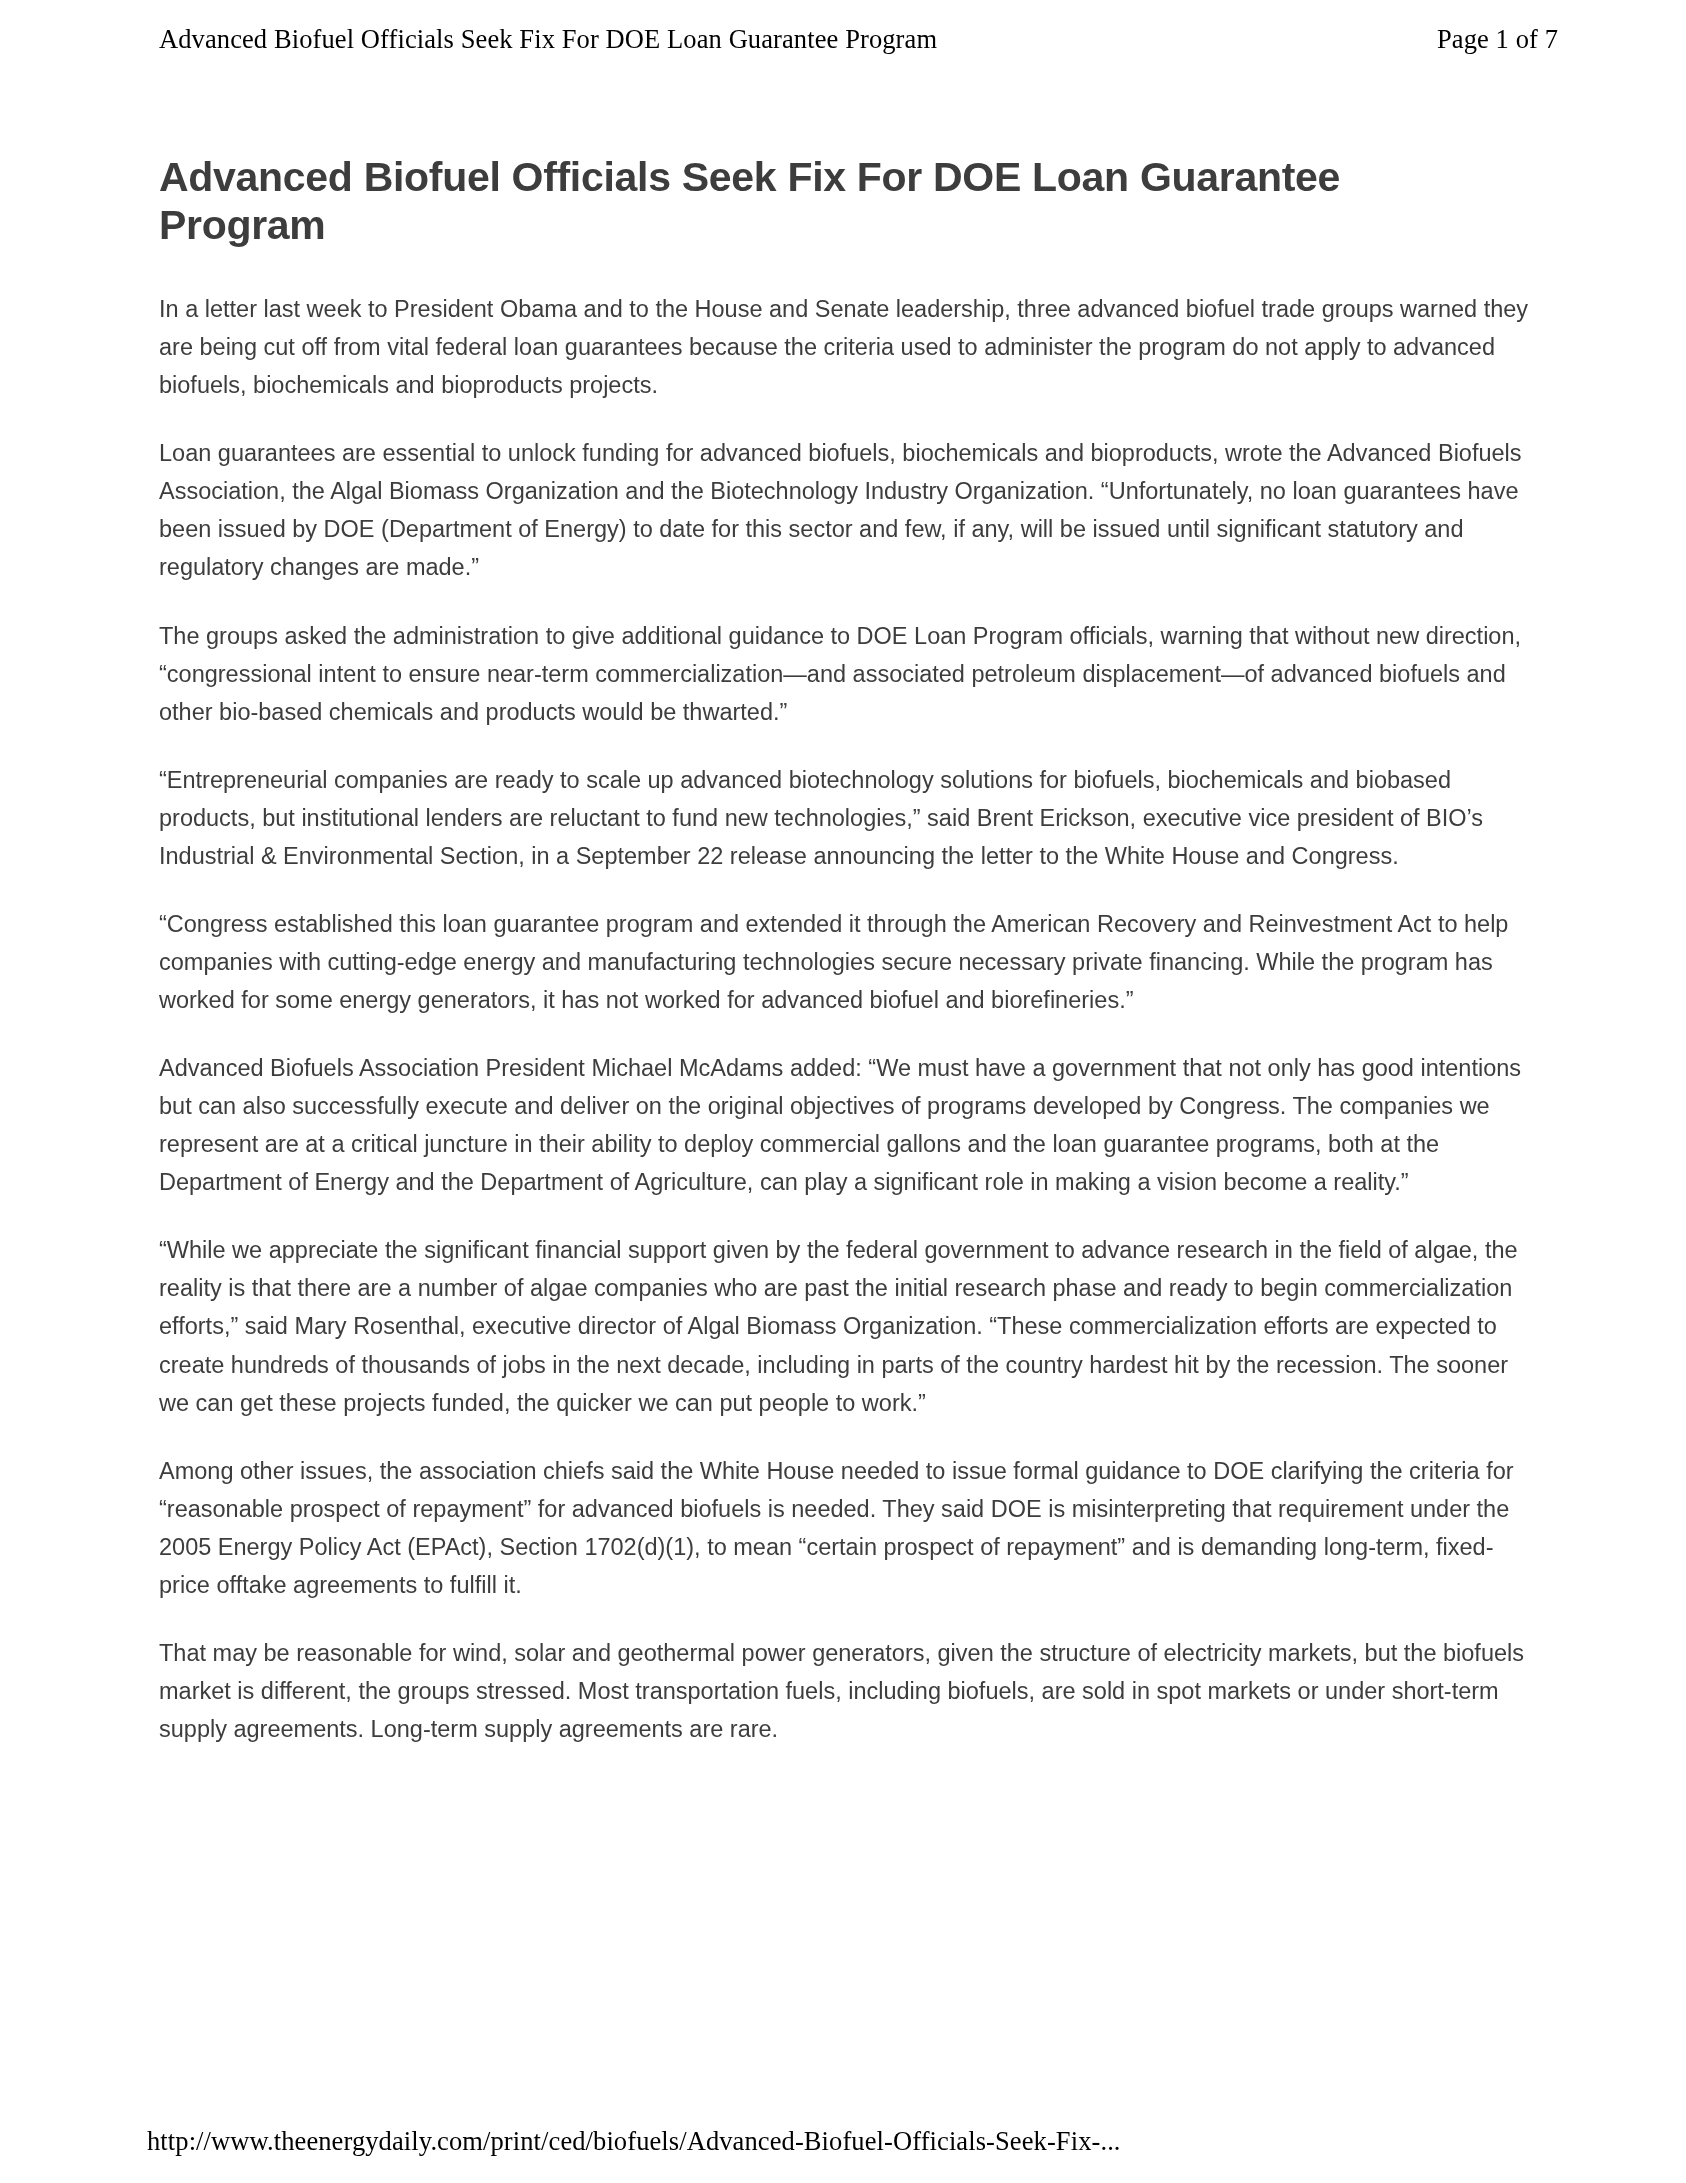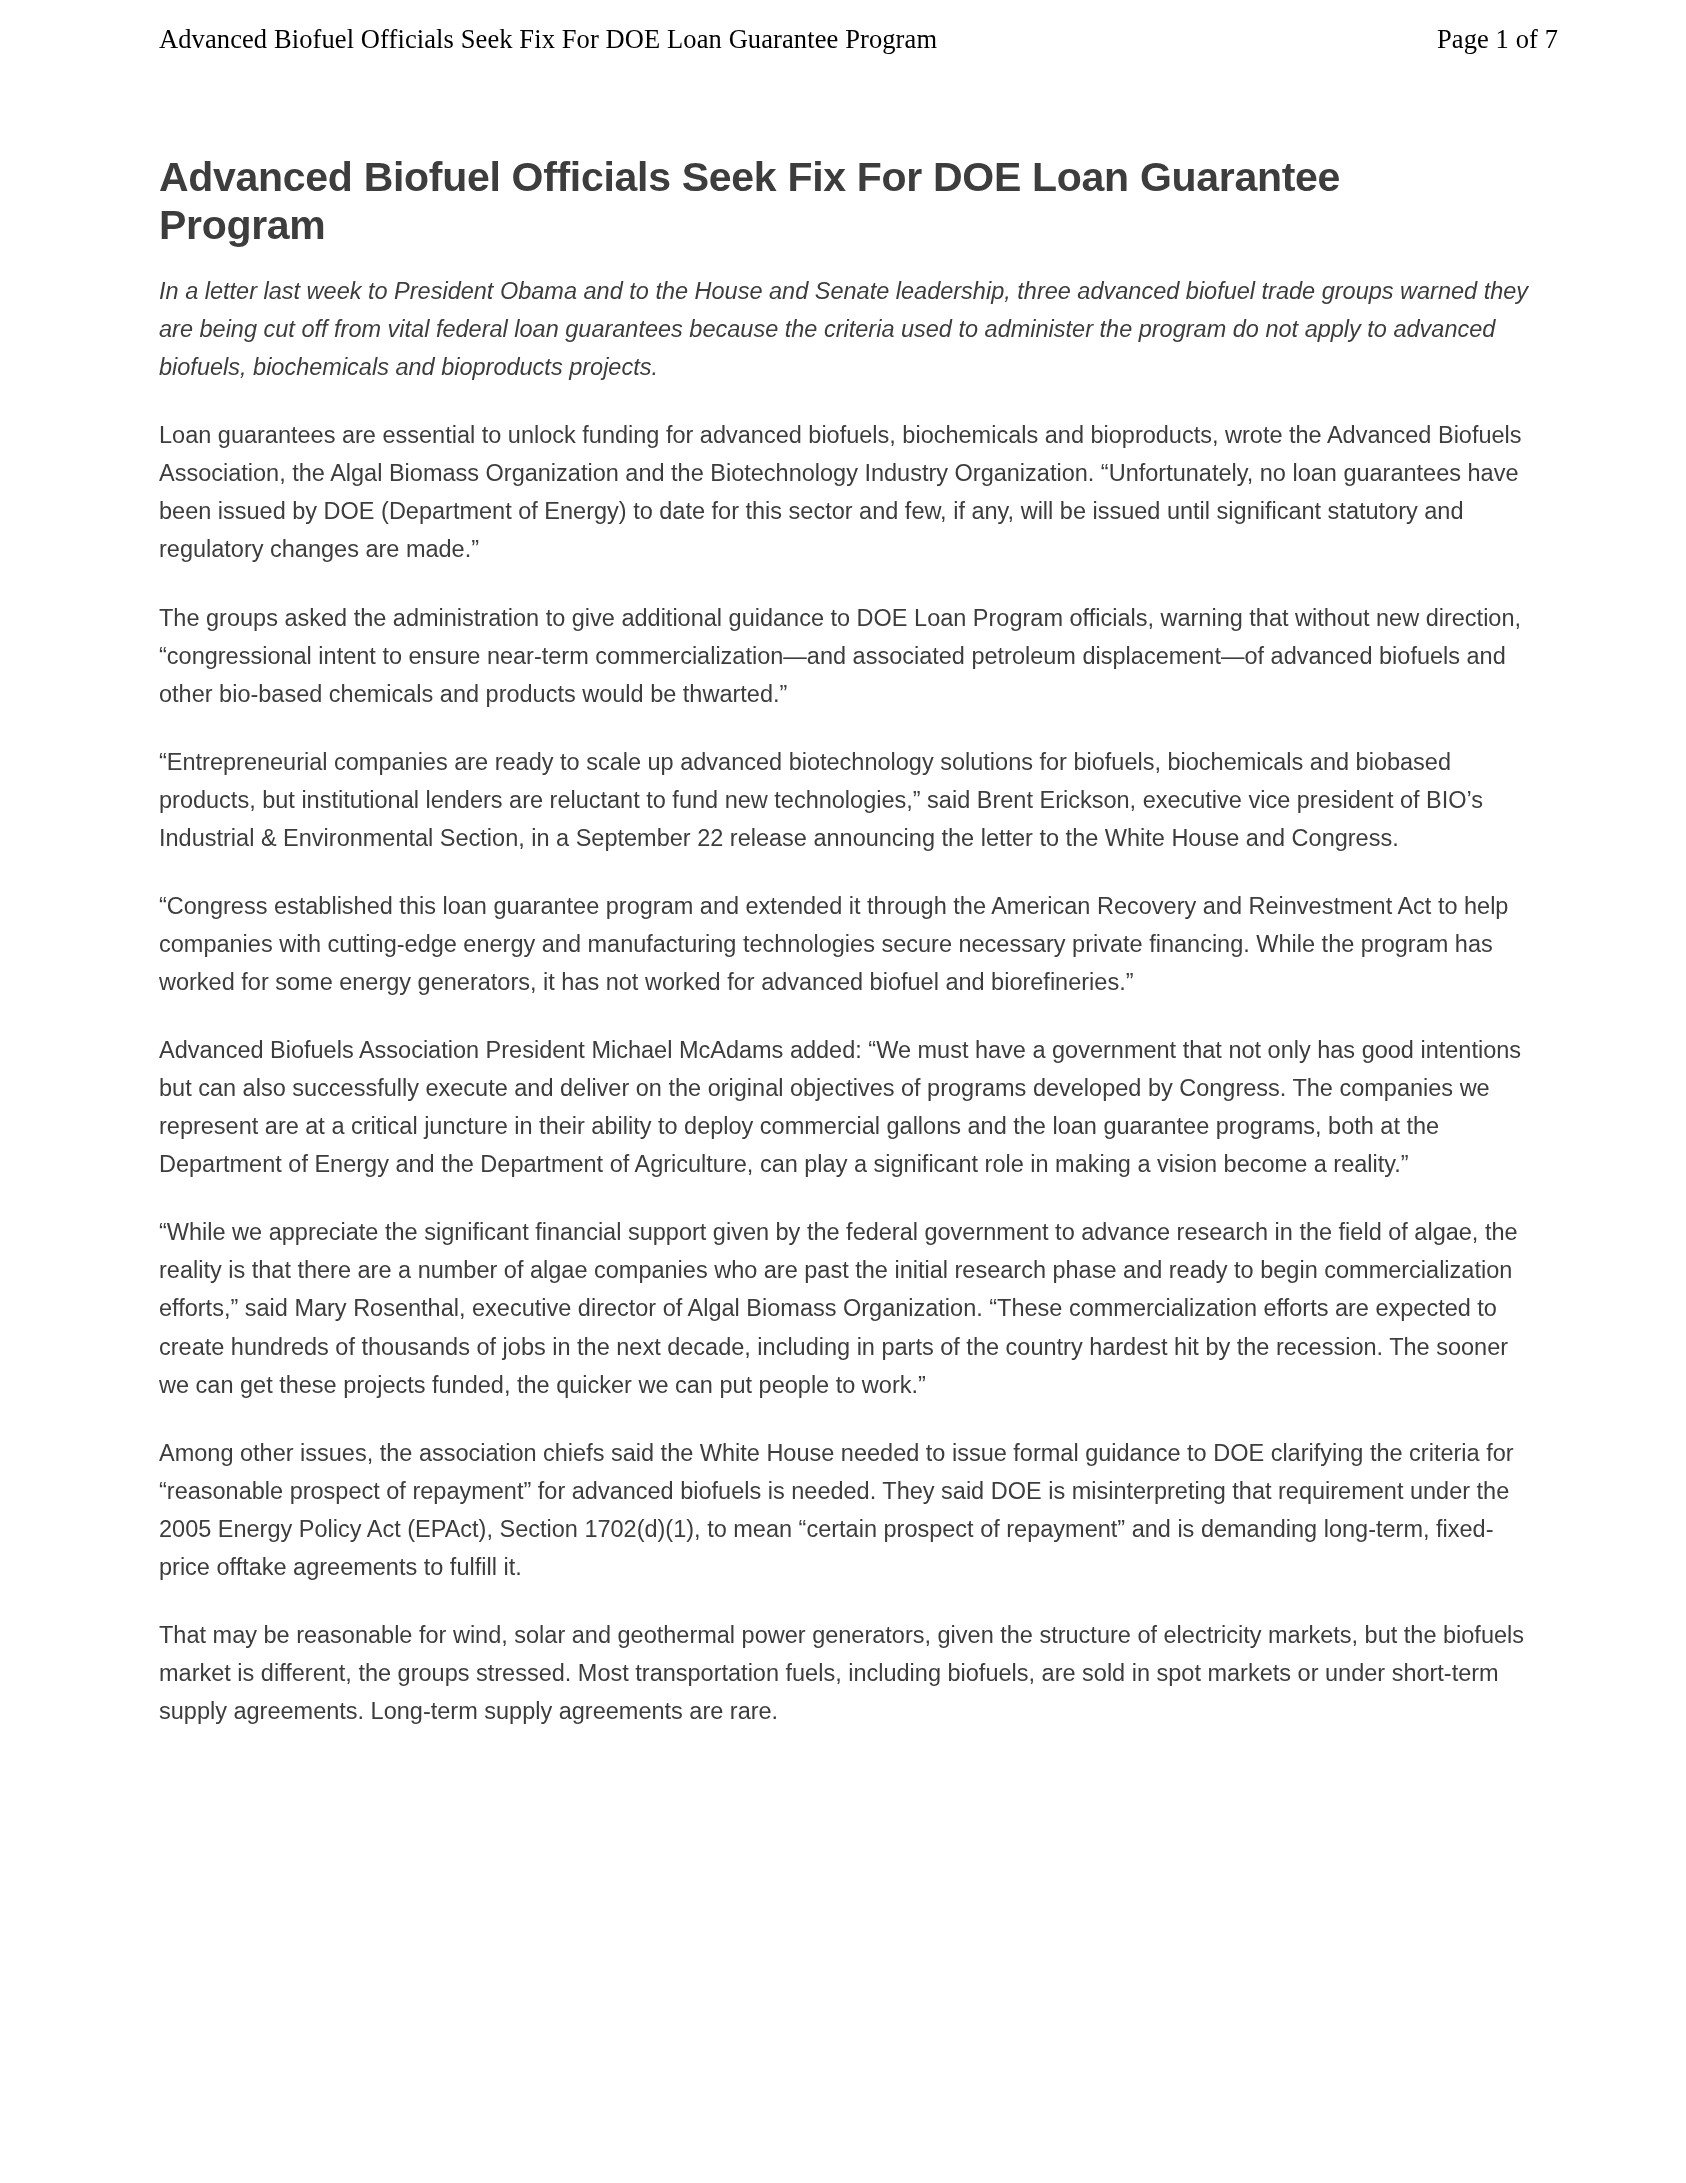--- a/index.html
+++ b/index.html
@@ -59,22 +59,21 @@
   p.para {
     font-family: "Liberation Sans", sans-serif;
     font-size: 23.5px;
     line-height: 1.62;
     color: #3d3d3d;
     margin: 30px 0 0 0;
     max-width: 1384px;
     text-align: left;
   }
   p.para.first {
-    margin-top: 23px;
-    font-style: italic;
+    margin-top: 41px;
   }
 
   
   .print-footer {
     position: absolute;
     left: 0;
     right: 0;
     bottom: 26.5px;
     font-family: "Liberation Serif", serif;
     font-size: 26.5px;
@@ -100,15 +99,16 @@
     <p class="para">Loan guarantees are essential to unlock funding for advanced biofuels, biochemicals and bioproducts, wrote the Advanced Biofuels Association, the Algal Biomass Organization and the Biotechnology Industry Organization. “Unfortunately, no loan guarantees have been issued by DOE (Department of Energy) to date for this sector and few, if any, will be issued until significant statutory and regulatory changes are made.”</p>
     <p class="para">The groups asked the administration to give additional guidance to DOE Loan Program officials, warning that without new direction, “congressional intent to ensure near-term commercialization—and associated petroleum displacement—of advanced biofuels and other bio-based chemicals and products would be thwarted.”</p>
     <p class="para">“Entrepreneurial companies are ready to scale up advanced biotechnology solutions for biofuels, biochemicals and biobased products, but institutional lenders are reluctant to fund new technologies,” said Brent Erickson, executive vice president of BIO’s Industrial &amp; Environmental Section, in a September 22 release announcing the letter to the White House and Congress.</p>
     <p class="para">“Congress established this loan guarantee program and extended it through the American Recovery and Reinvestment Act to help companies with cutting-edge energy and manufacturing technologies secure necessary private financing. While the program has worked for some energy generators, it has not worked for advanced biofuel and biorefineries.”</p>
     <p class="para">Advanced Biofuels Association President Michael McAdams added: “We must have a government that not only has good intentions but can also successfully execute and deliver on the original objectives of programs developed by Congress. The companies we represent are at a critical juncture in their ability to deploy commercial gallons and the loan guarantee programs, both at the Department of Energy and the Department of Agriculture, can play a significant role in making a vision become a reality.”</p>
     <p class="para">“While we appreciate the significant financial support given by the federal government to advance research in the field of algae, the reality is that there are a number of algae companies who are past the initial research phase and ready to begin commercialization efforts,” said Mary Rosenthal, executive director of Algal Biomass Organization. “These commercialization efforts are expected to create hundreds of thousands of jobs in the next decade, including in parts of the country hardest hit by the recession. The sooner we can get these projects funded, the quicker we can put people to work.”</p>
     <p class="para">Among other issues, the association chiefs said the White House needed to issue formal guidance to DOE clarifying the criteria for “reasonable prospect of repayment” for advanced biofuels is needed. They said DOE is misinterpreting that requirement under the 2005 Energy Policy Act (EPAct), Section 1702(d)(1), to mean “certain prospect of repayment” and is demanding long-term, fixed-price offtake agreements to fulfill it.</p>
     <p class="para">That may be reasonable for wind, solar and geothermal power generators, given the structure of electricity markets, but the biofuels market is different, the groups stressed. Most transportation fuels, including biofuels, are sold in spot markets or under short-term supply agreements. Long-term supply agreements are rare.</p>
   </div>
 
+  <div class="print-footer">http://www.theenergydaily.com/print/ced/biofuels/Advanced-Biofuel-Officials-Seek-Fix-...</div>
 
 </div>
 
 
 </body></html>

